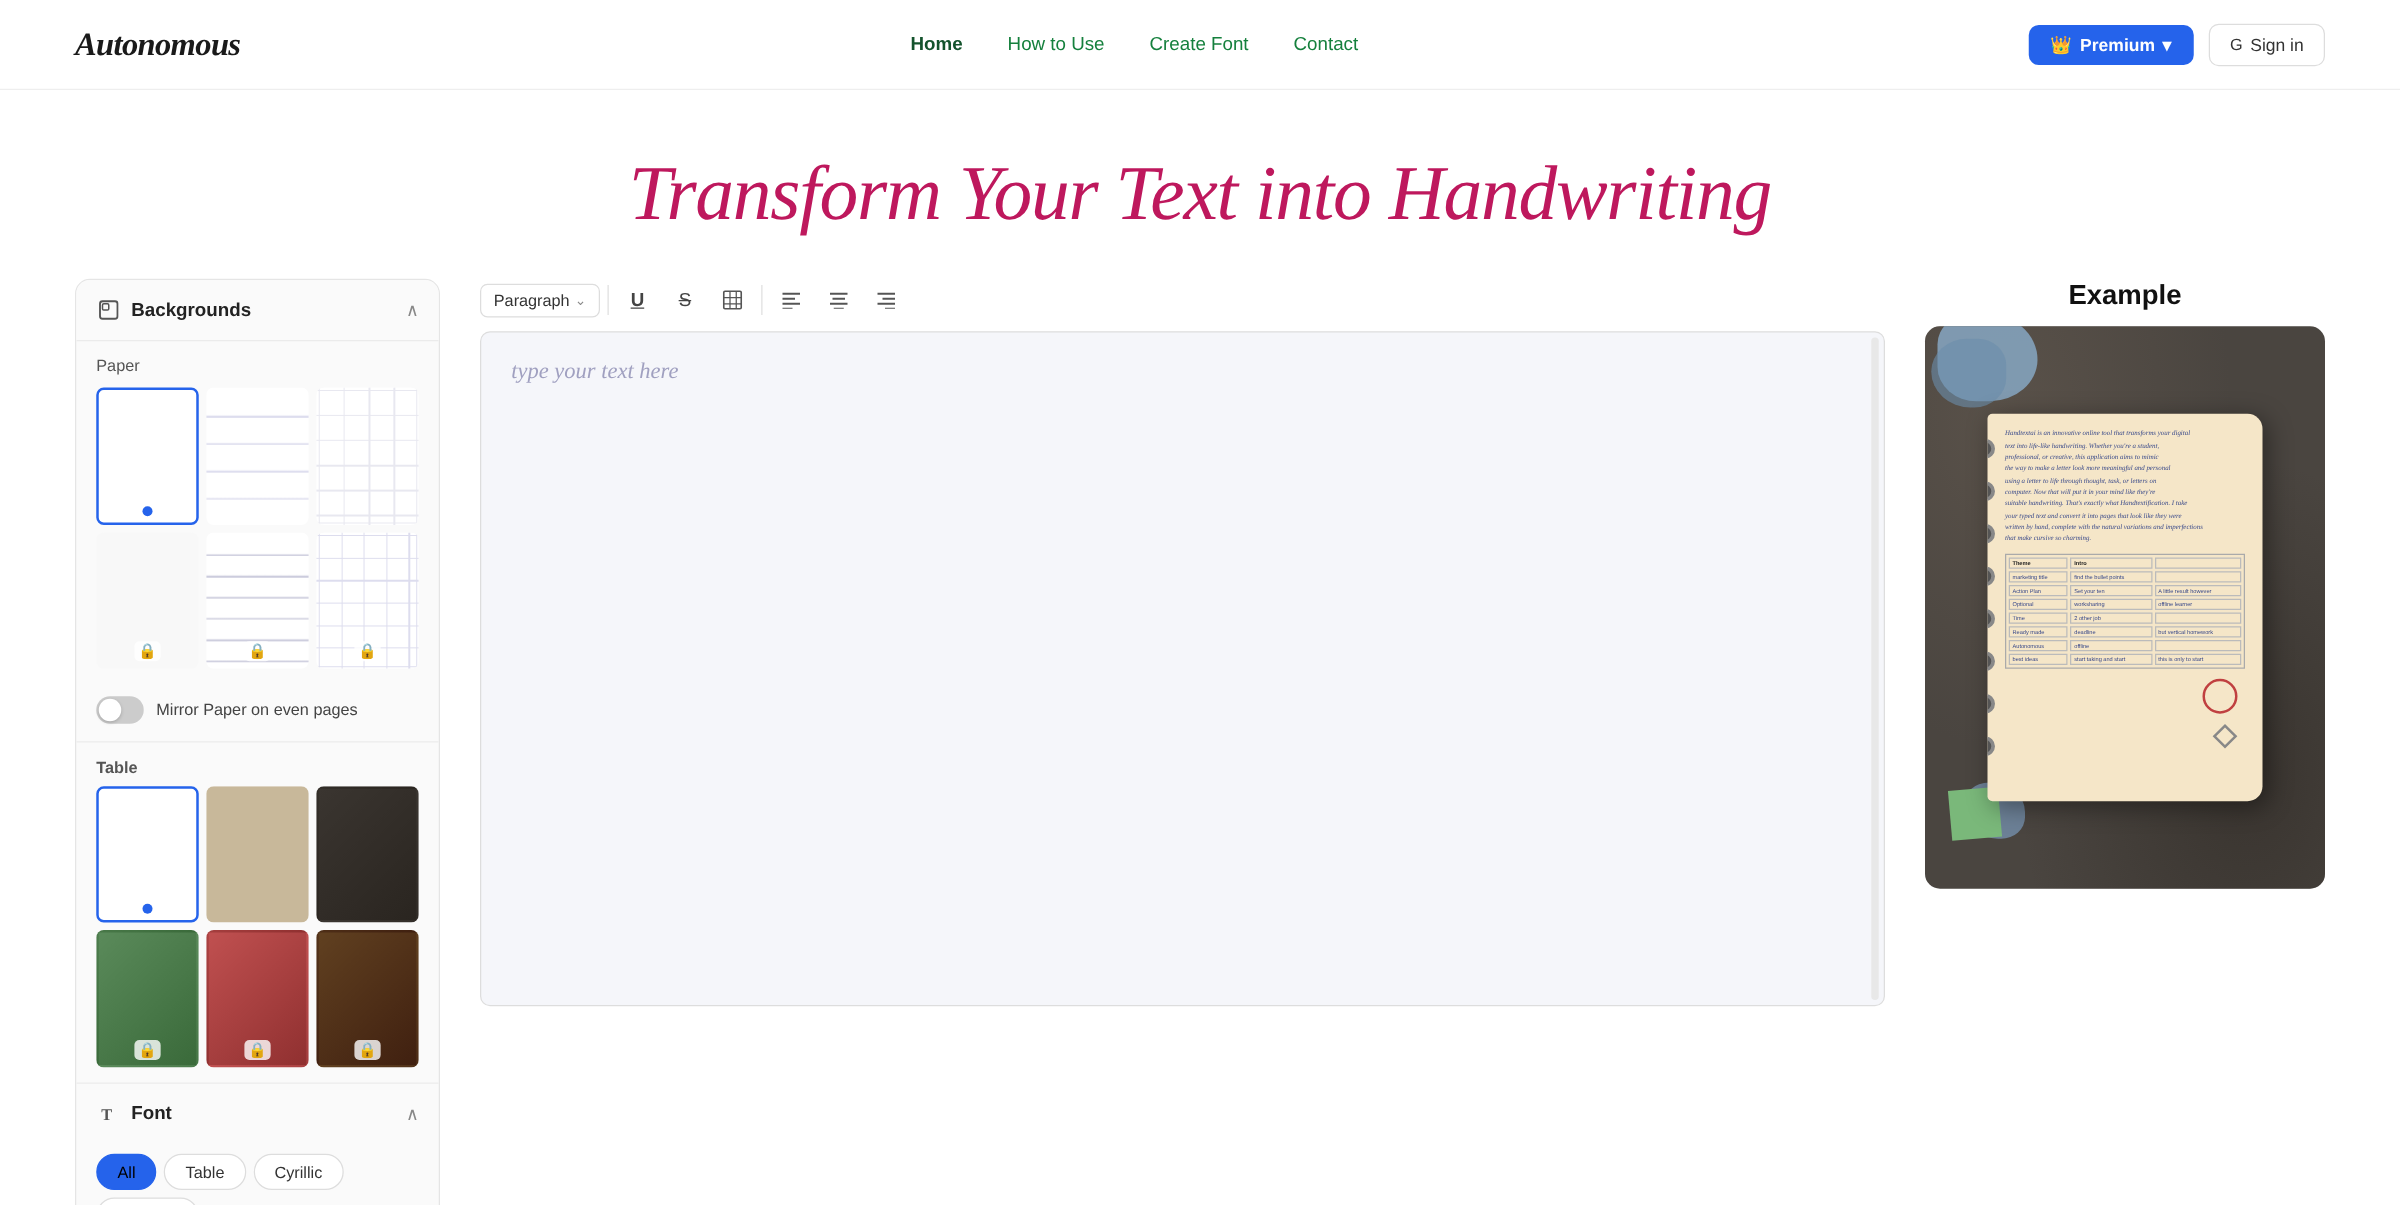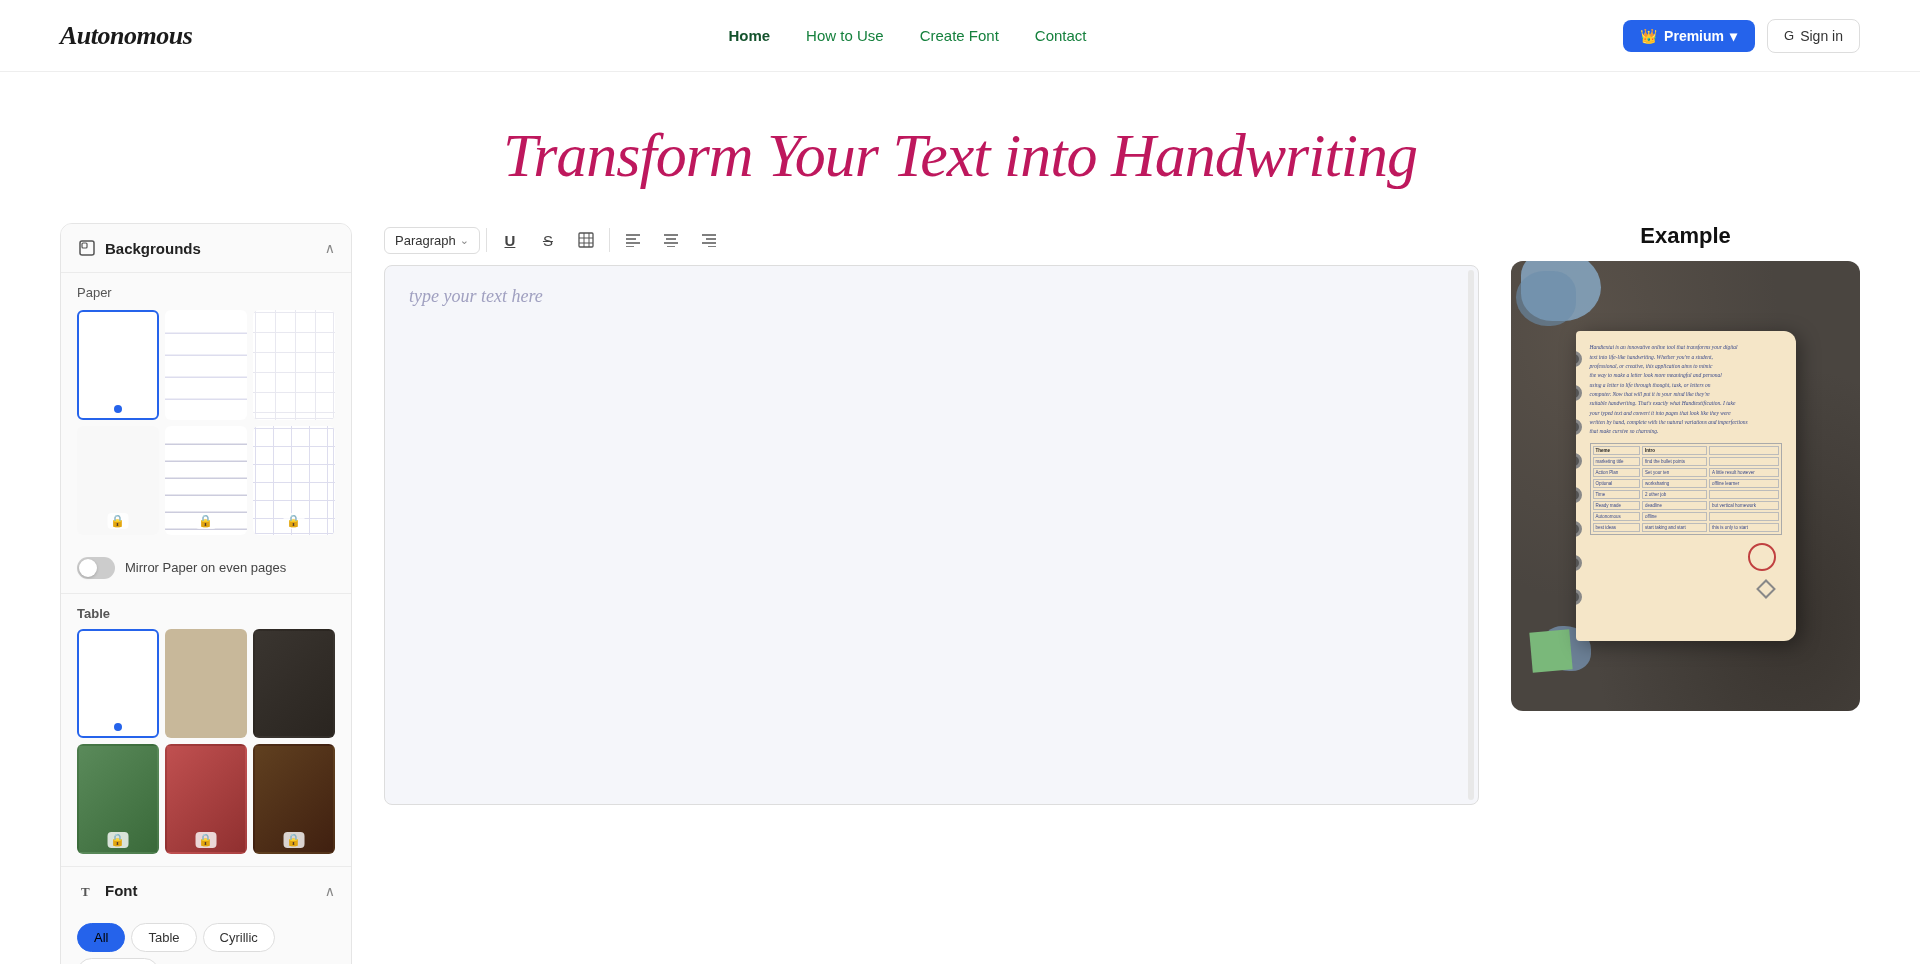--- a/index.html
+++ b/index.html
@@ -374,21 +374,21 @@
       font-style: italic;
       font-size: 18px;
       font-family: 'Georgia', serif;
       position: absolute;
       top: 20px;
       left: 24px;
     }
 
     
     .example-panel {
-      width: 349px;
+      width: 320px;
       flex-shrink: 0;
     }
     .example-title {
       font-size: 22px;
       font-weight: 700;
       color: #111;
       text-align: center;
       margin-bottom: 12px;
     }
 

